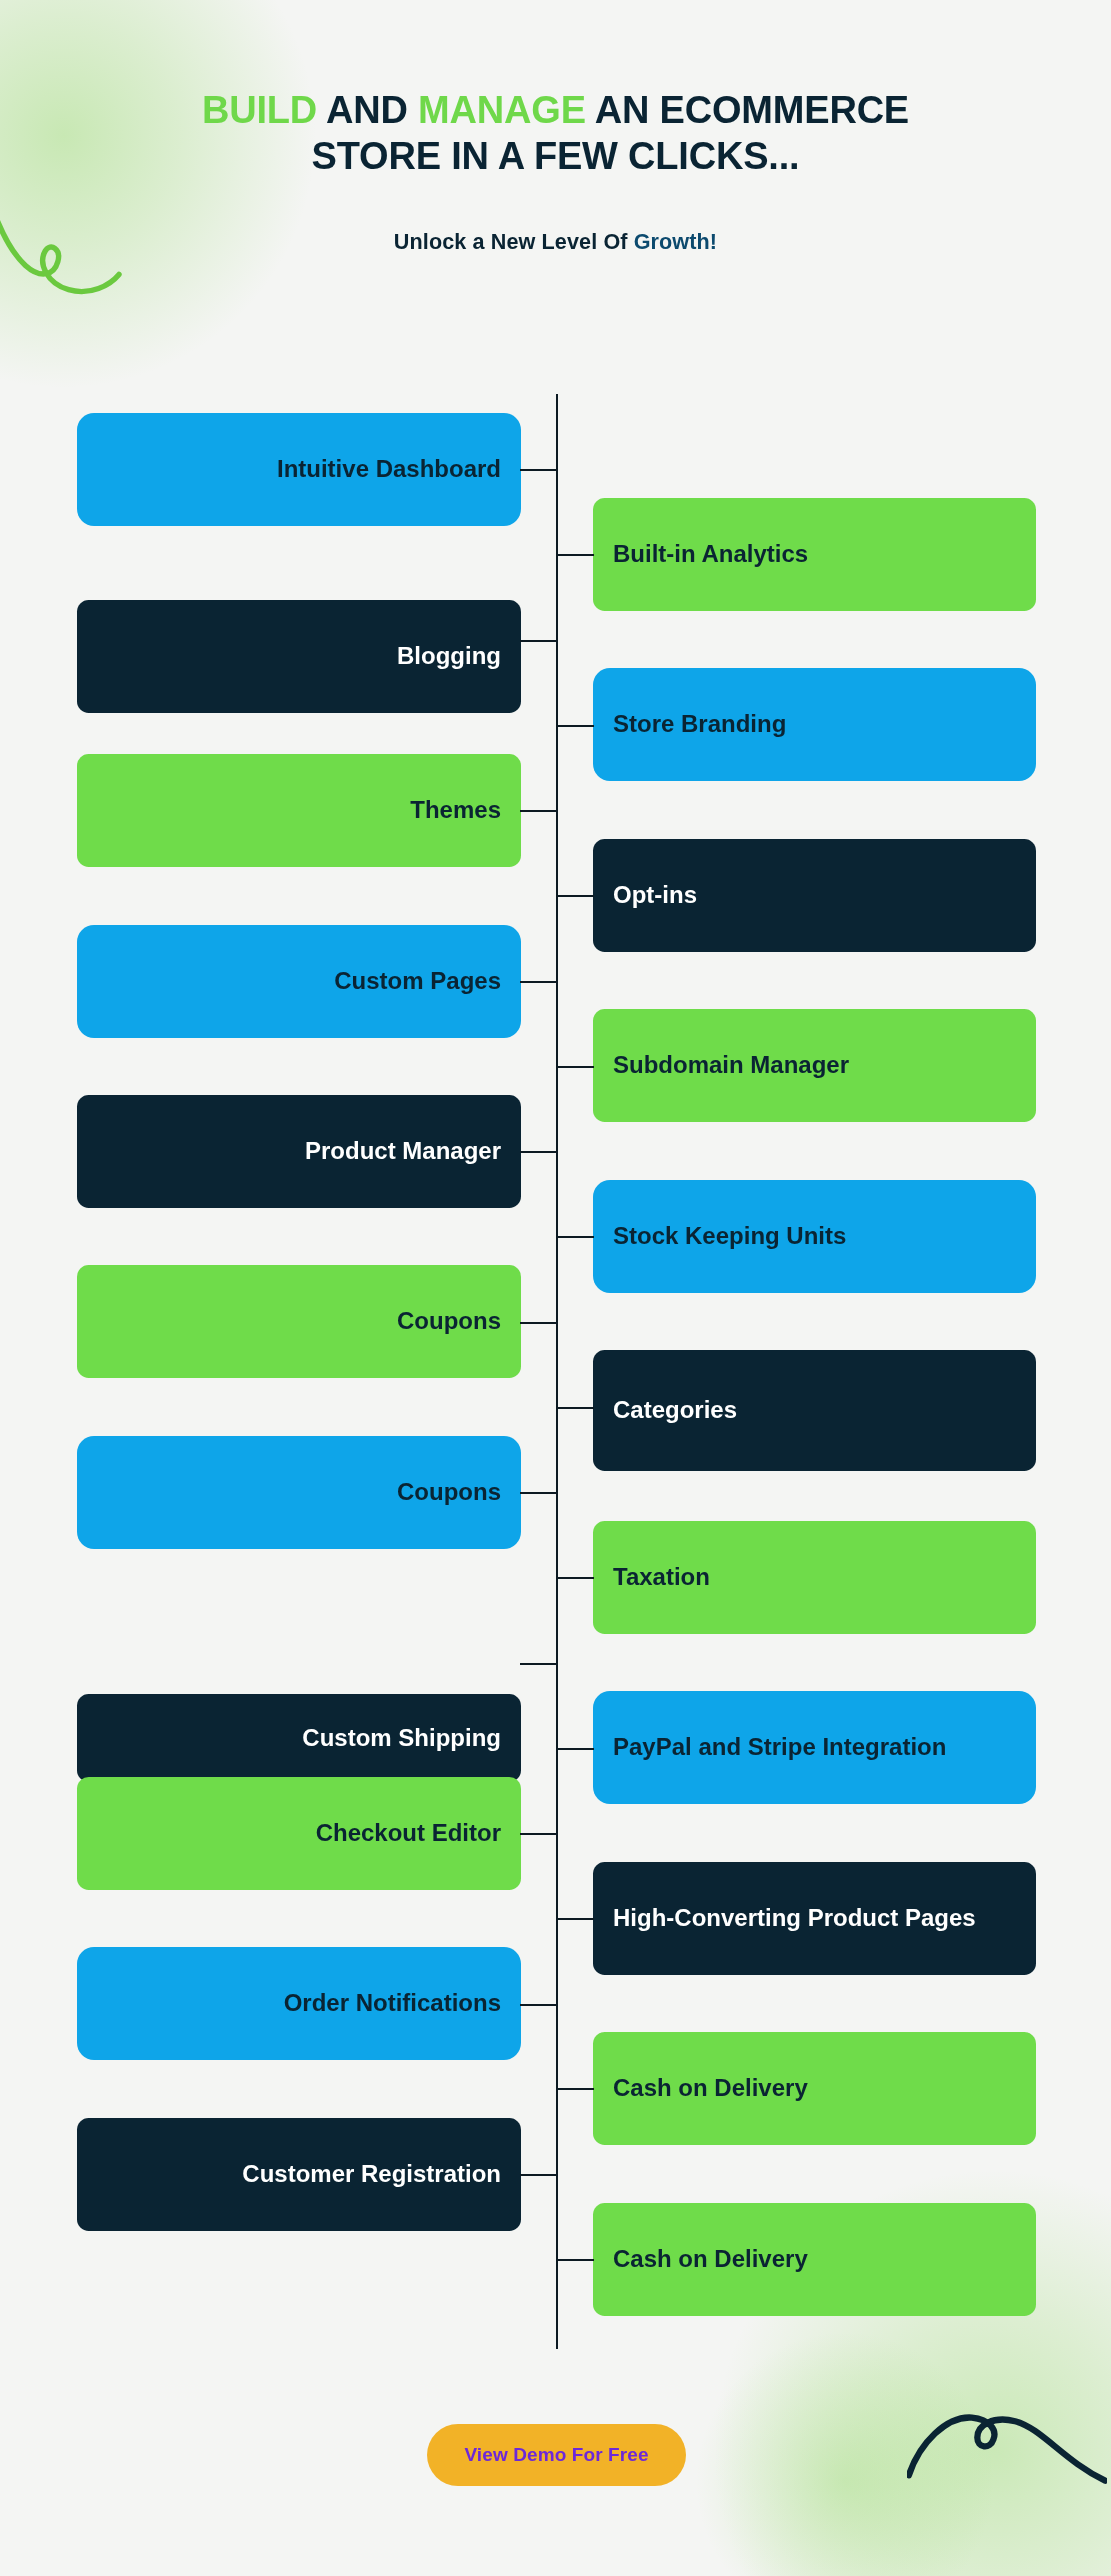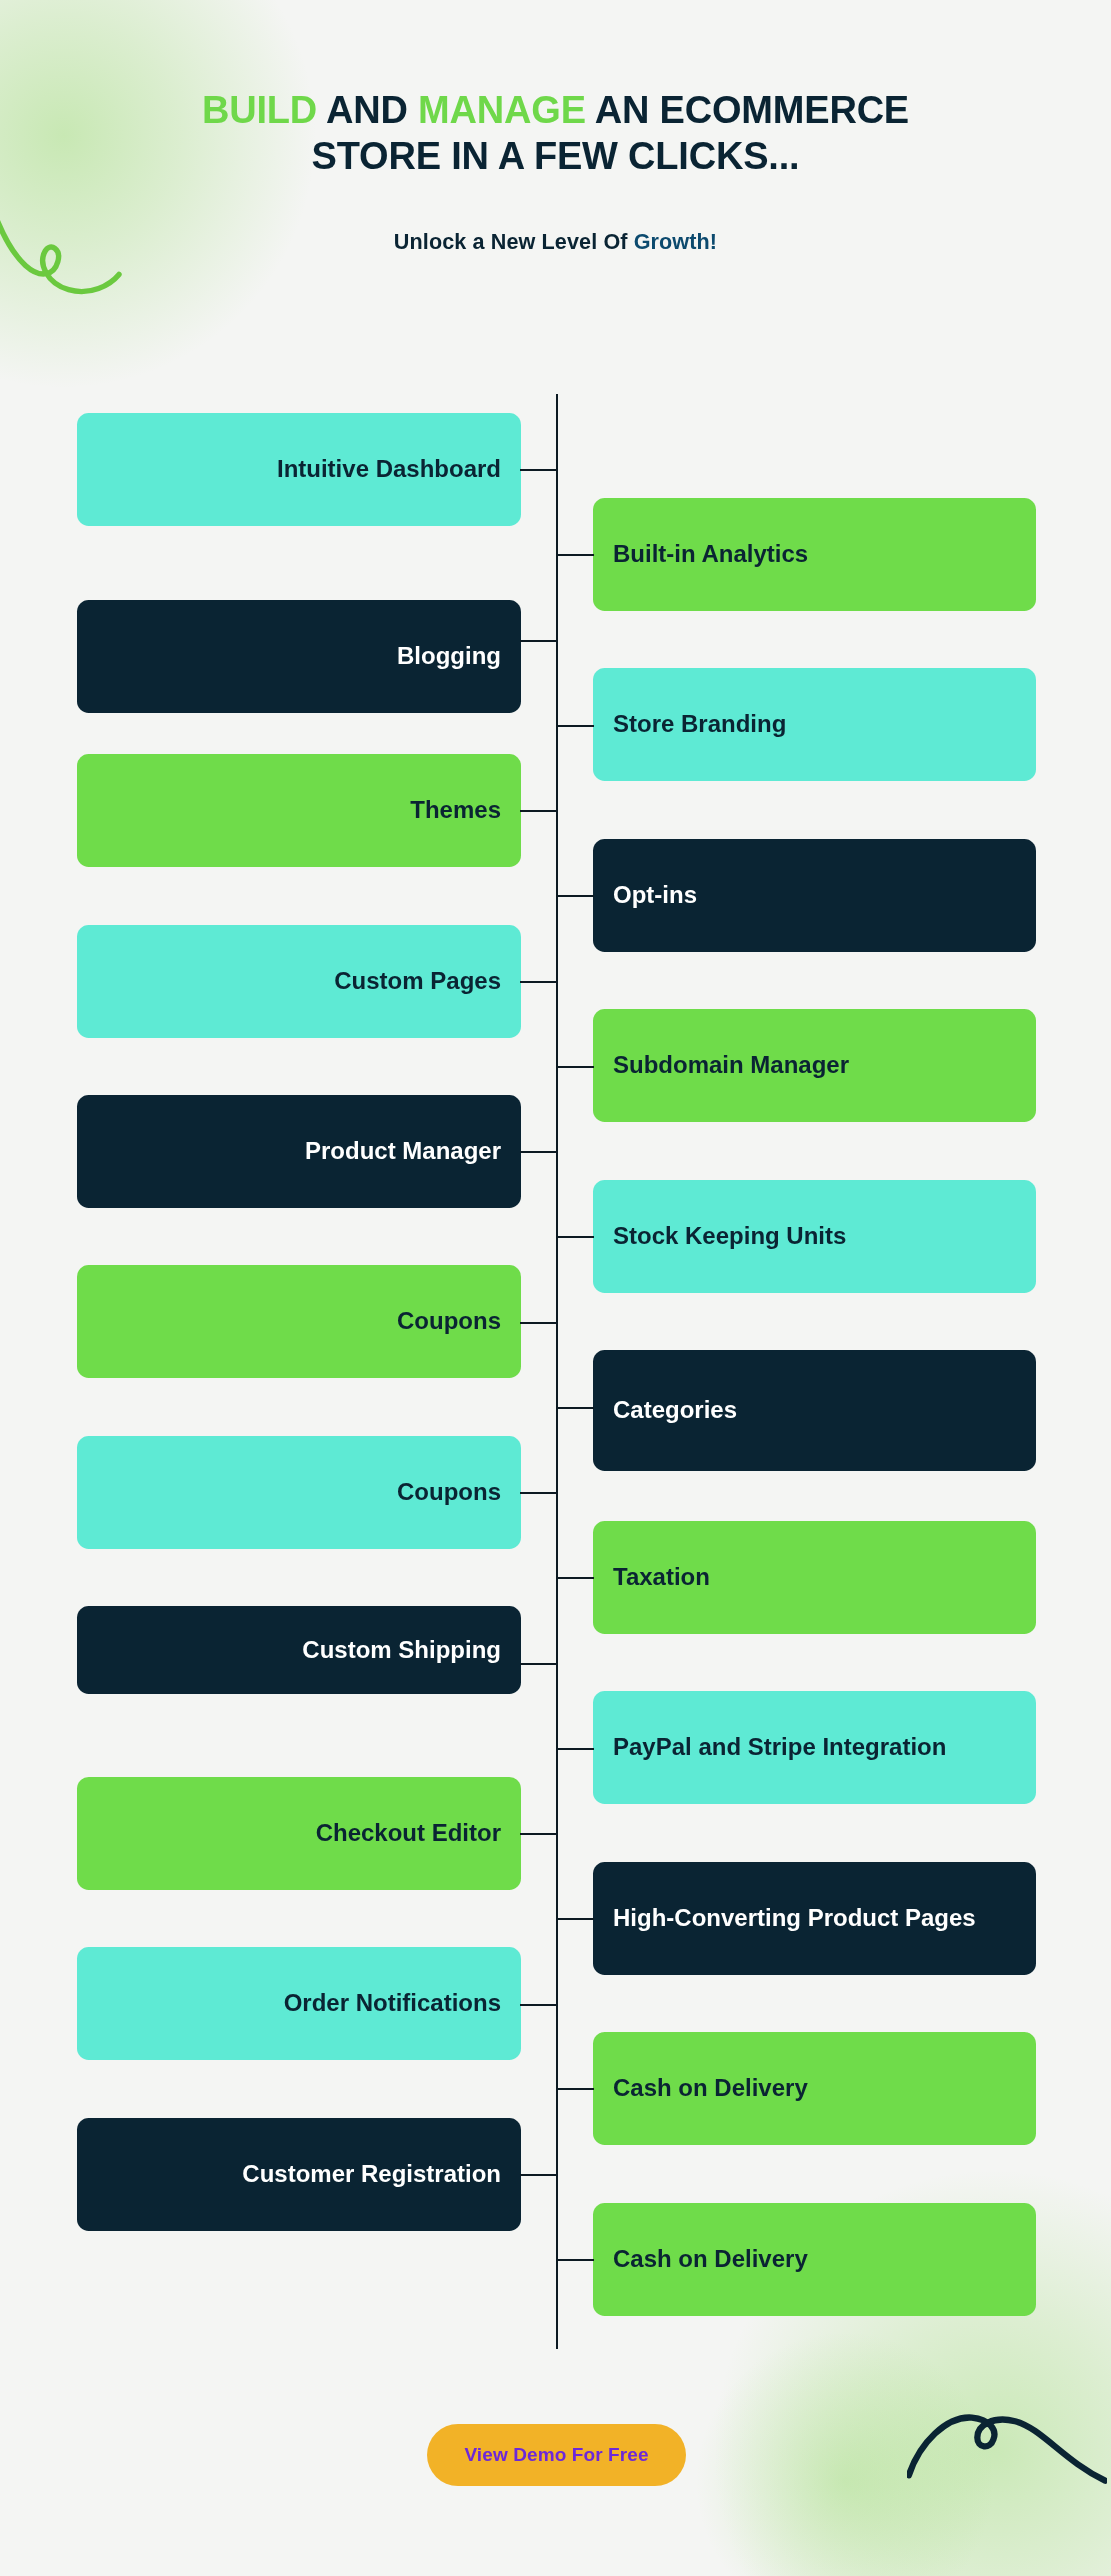--- a/index.html
+++ b/index.html
@@ -109,21 +109,21 @@
     text-align: right;
     padding: 0 20px 0 16px;
   }
   .node.right {
     left: 593px;
     width: 443px;
     justify-content: flex-start;
     text-align: left;
     padding: 0 16px 0 20px;
   }
-  .c-yellow { background: #5eead4; color: #0a2433; }
+  .c-yellow { background: #0ea5e9; color: #0a2433; border-radius: 17px; }
   .c-navy   { background: #0a2433; color: #ffffff; }
   .c-green  { background: #6fdc4a; color: #0a2433; }
 
   .connector {
     position: absolute;
     height: 1.8px;
     background: #0c1a22;
   }
   .connector.left  { left: 520px; width: 36px; }
   .connector.right { left: 556px; width: 38px; }
@@ -199,21 +199,21 @@
       </div>
       <div class="connector left" style="top: 1151px;"></div>
       <div class="node left c-green" style="top: 1265px; height: 113px;">
         <span>Coupons</span>
       </div>
       <div class="connector left" style="top: 1322px;"></div>
       <div class="node left c-yellow" style="top: 1436px; height: 113px;">
         <span>Coupons</span>
       </div>
       <div class="connector left" style="top: 1492px;"></div>
-      <div class="node left c-navy" style="top: 1606px; height: 88px;">
+      <div class="node left c-navy" style="top: 1694px; height: 88px;">
         <span>Custom Shipping</span>
       </div>
       <div class="connector left" style="top: 1663px;"></div>
       <div class="node left c-green" style="top: 1777px; height: 113px;">
         <span>Checkout Editor</span>
       </div>
       <div class="connector left" style="top: 1833px;"></div>
       <div class="node left c-yellow" style="top: 1947px; height: 113px;">
         <span>Order Notifications</span>
       </div>

